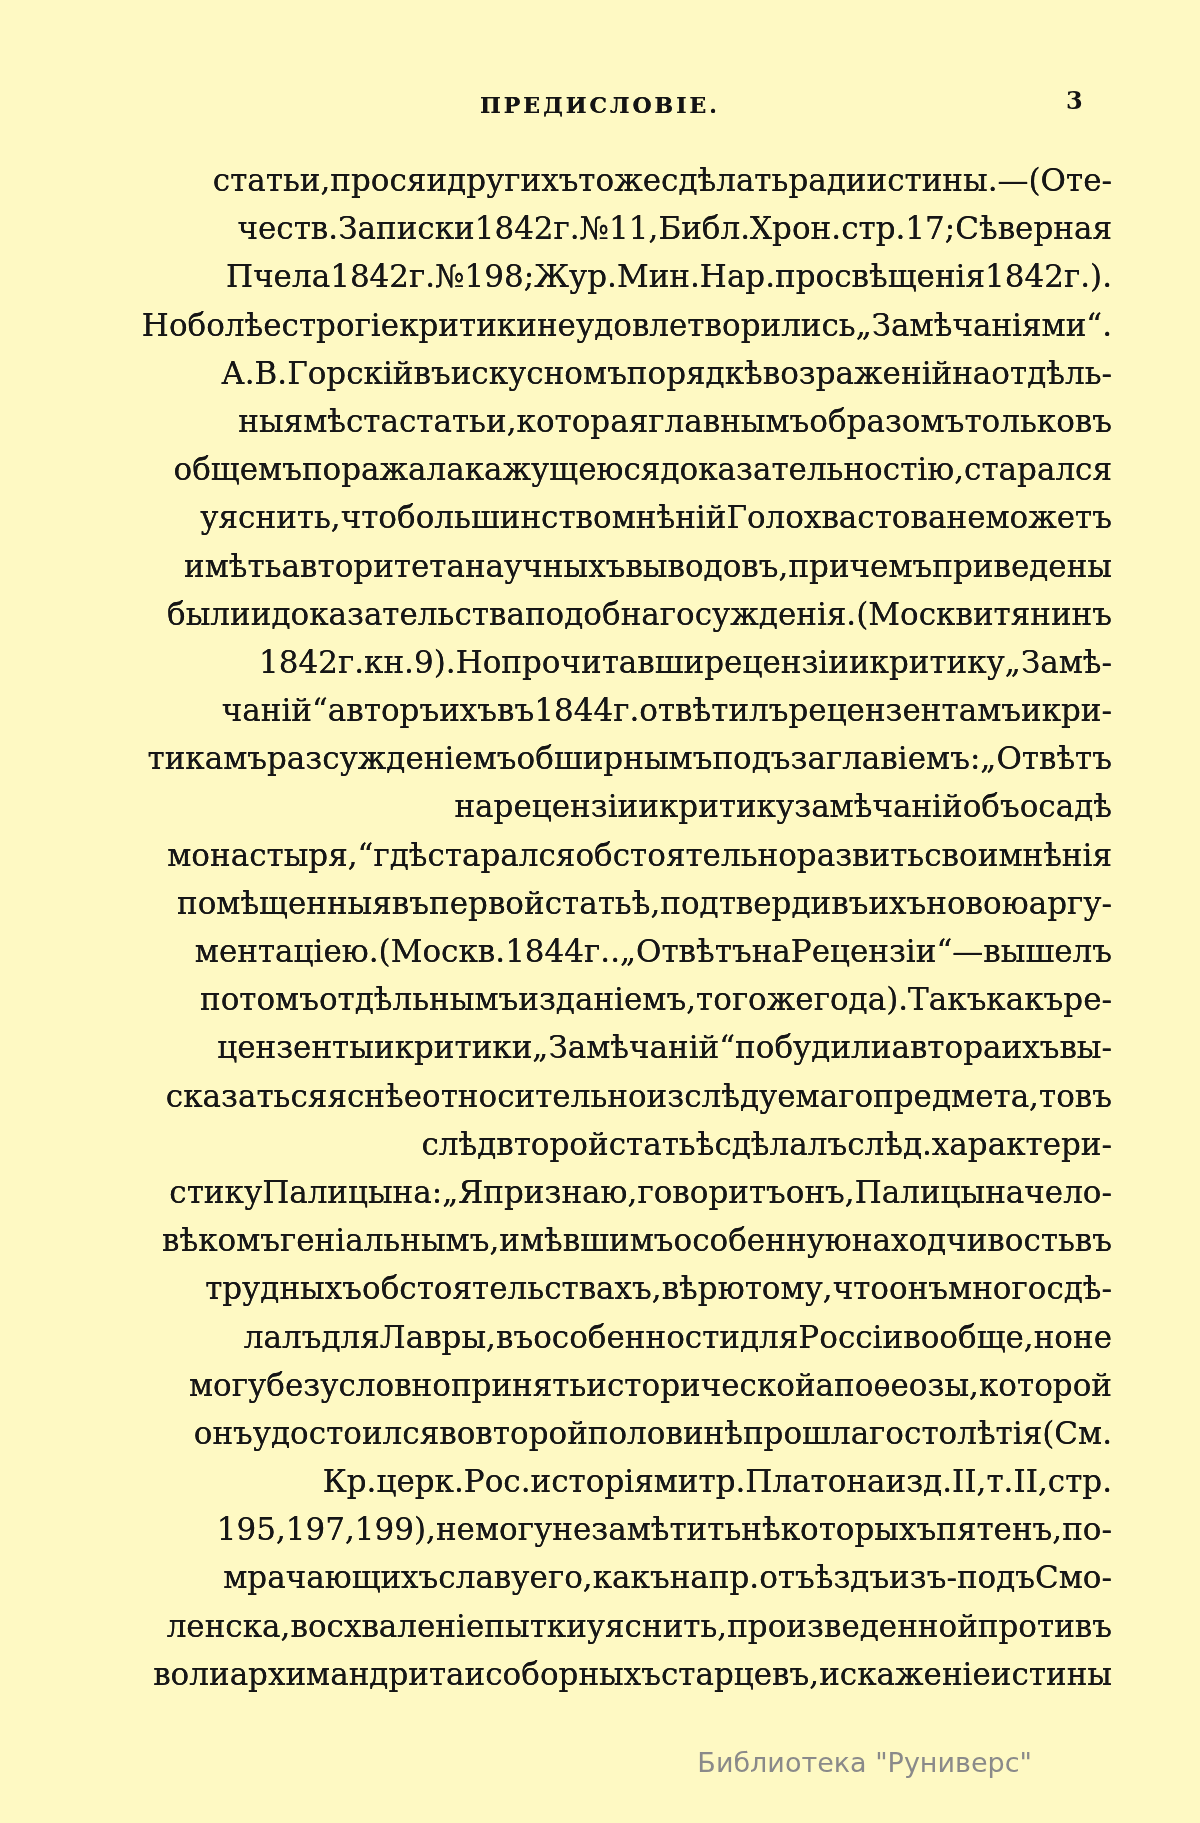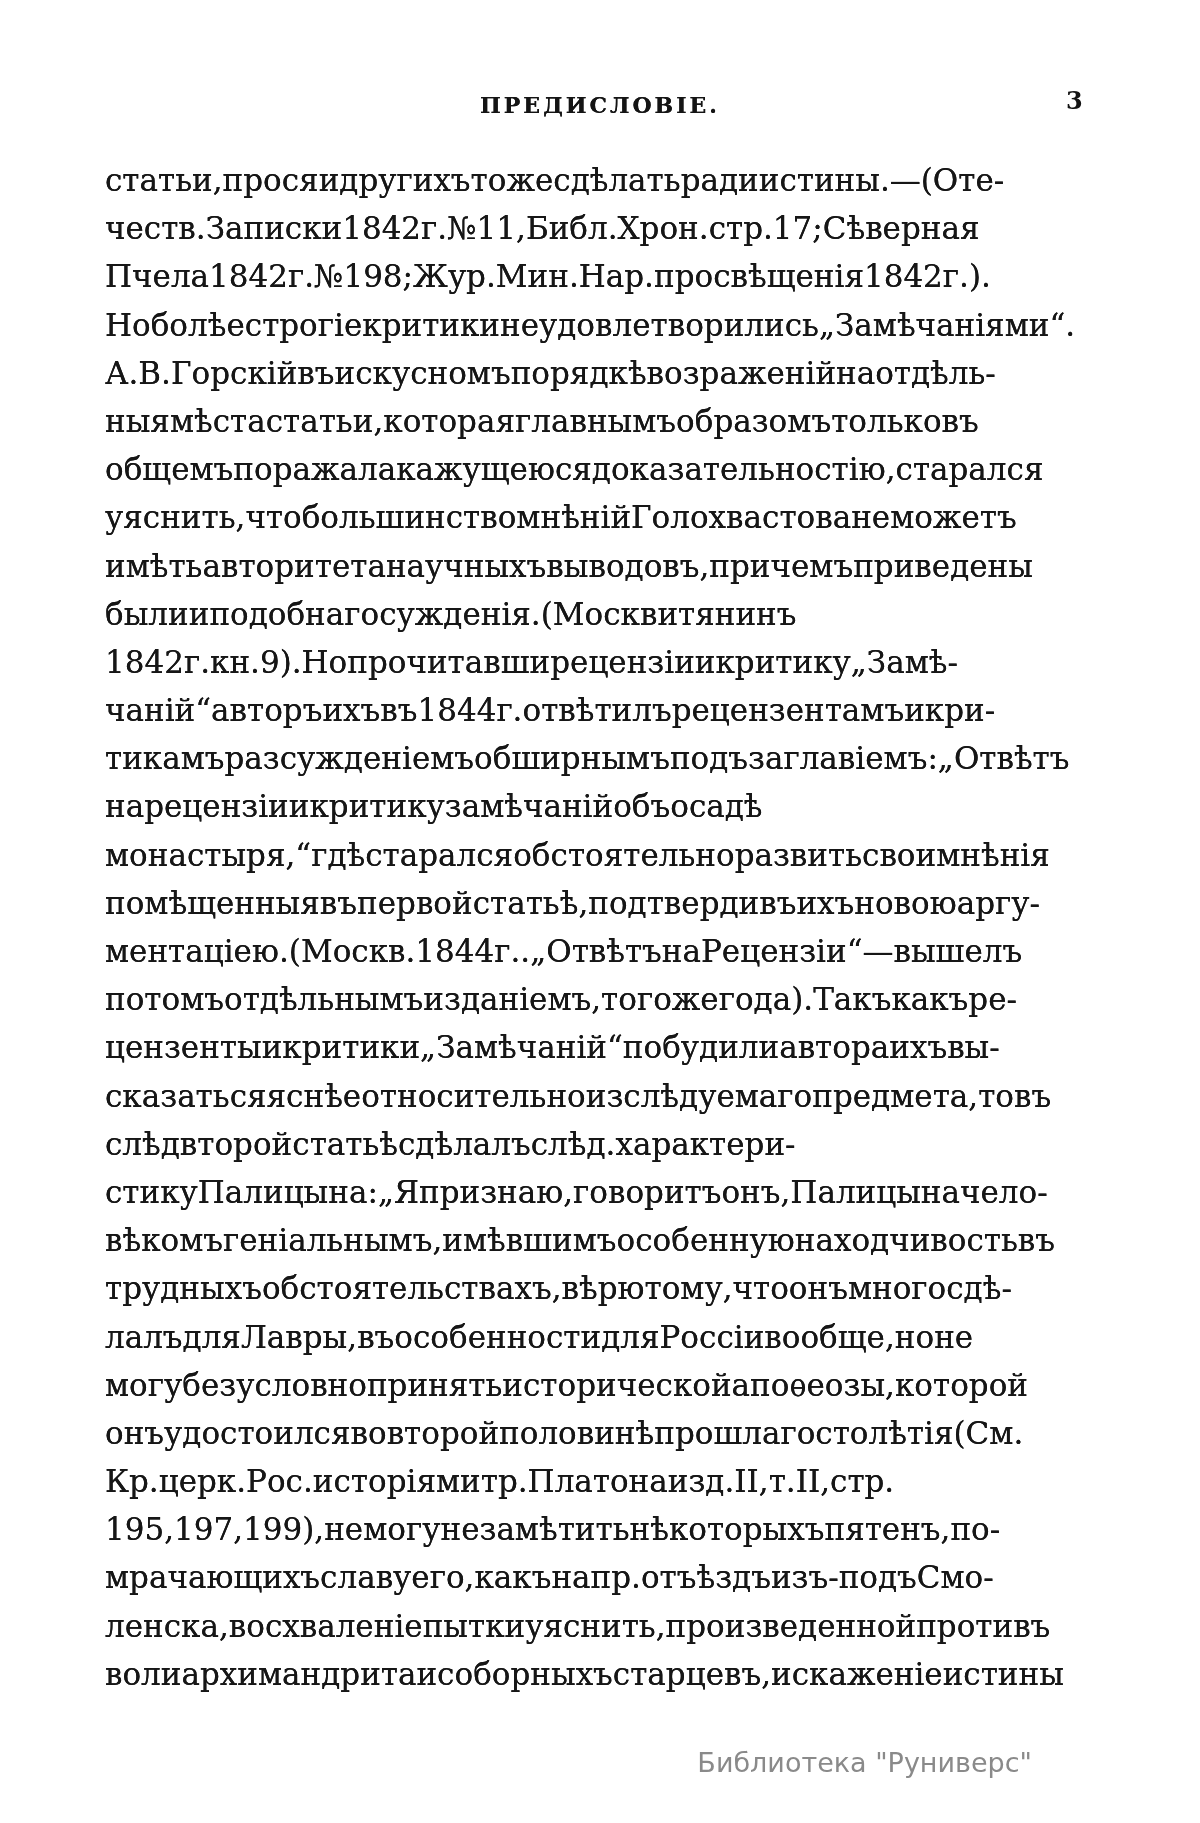--- a/index.html
+++ b/index.html
@@ -5,21 +5,21 @@
   html, body {
     margin: 0;
     padding: 0;
     background: #e8e8e8;
   }
   .page {
     position: relative;
     width: 1200px;
     height: 1823px;
     margin: 0 auto;
-    background: #ffffff;
+    background: #fef9c3;
     overflow: hidden;
     font-family: "DejaVu Serif", "Liberation Serif", serif;
     color: #111111;
   }
   .running-title {
     position: absolute;
     top: 92px;
     left: 0;
     width: 100%;
     text-align: center;
@@ -51,21 +51,21 @@
     text-align: justify;
     text-align-last: justify;
     text-justify: inter-word;
     color: #161616;
     text-shadow: 0 0 0.5px #1c1c1c;
     overflow: visible;
   }
   
   .text-line.justify {
     display: flex;
-    justify-content: flex-start;
+    justify-content: flex-end;
     white-space: normal;
   }
   .watermark {
     position: absolute;
     top: 1747px;
     right: 168px;
     font-family: "DejaVu Sans", "Liberation Sans", sans-serif;
     font-size: 27px;
     font-weight: 500;
     color: #8a8a8a;
@@ -167,20 +167,21 @@
         <span>имѣть</span>
         <span>авторитета</span>
         <span>научныхъ</span>
         <span>выводовъ,</span>
         <span>причемъ</span>
         <span>приведены</span>
       </div>
     <div class="text-line justify">
         <span>были</span>
         <span>и</span>
+        <span>доказательства</span>
         <span>подобнаго</span>
         <span>сужденія.</span>
         <span>(Москвитянинъ</span>
       </div>
     <div class="text-line justify">
         <span>1842</span>
         <span>г.</span>
         <span>кн.</span>
         <span>9).</span>
         <span>Но</span>

